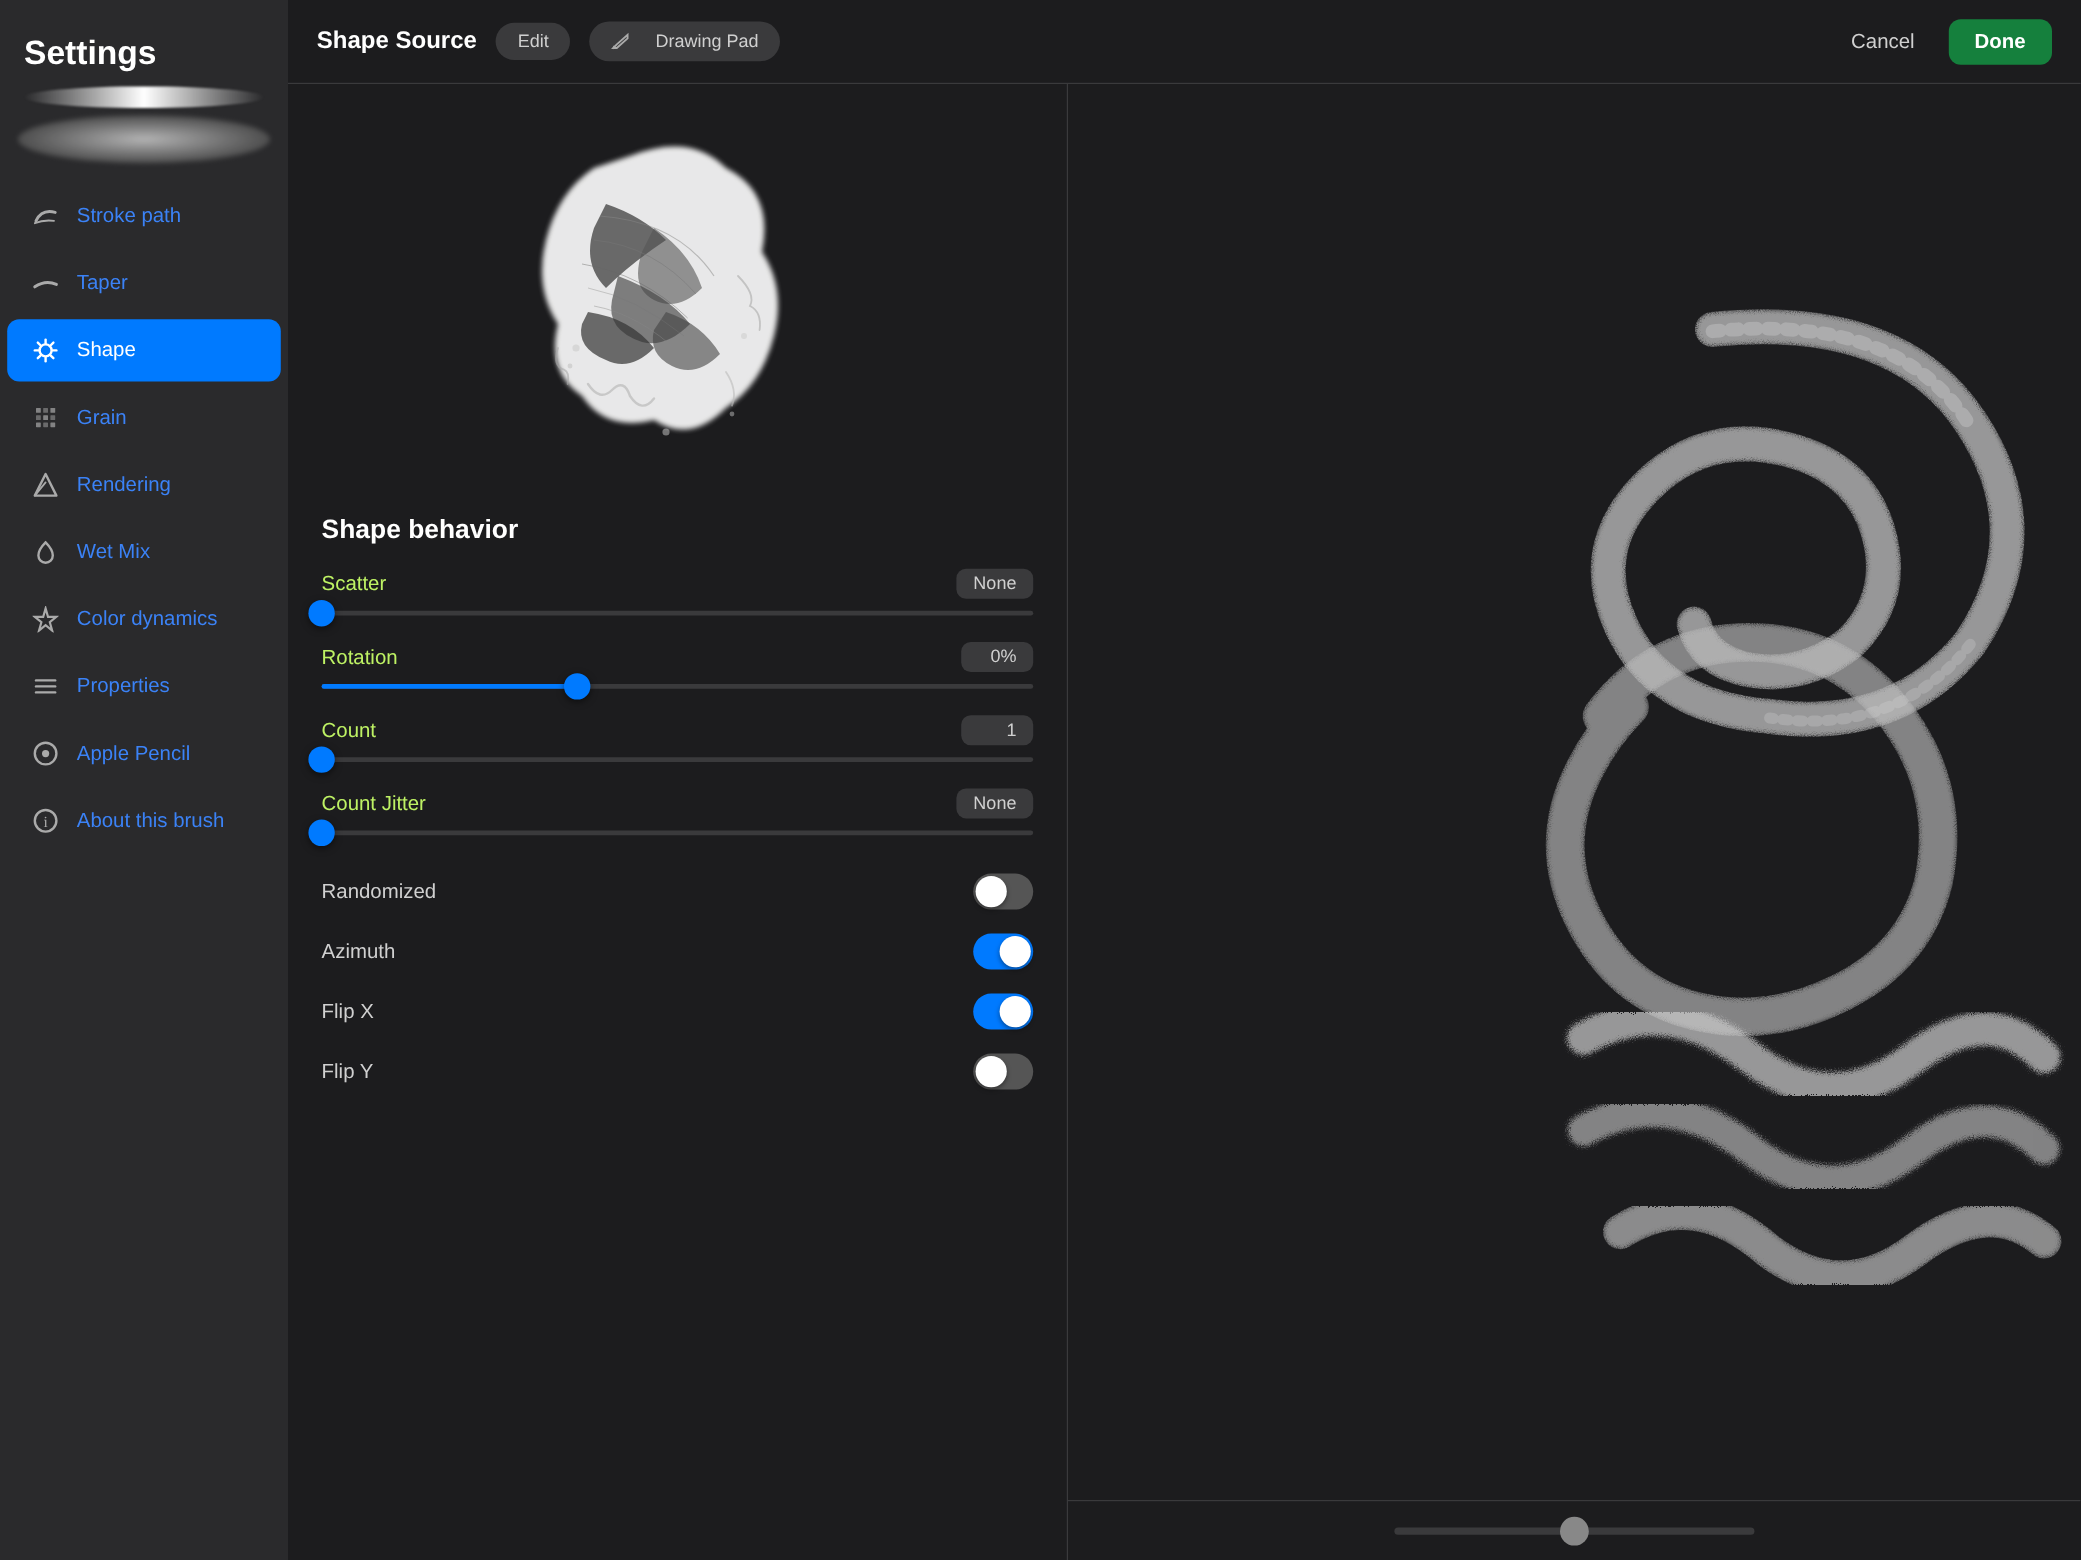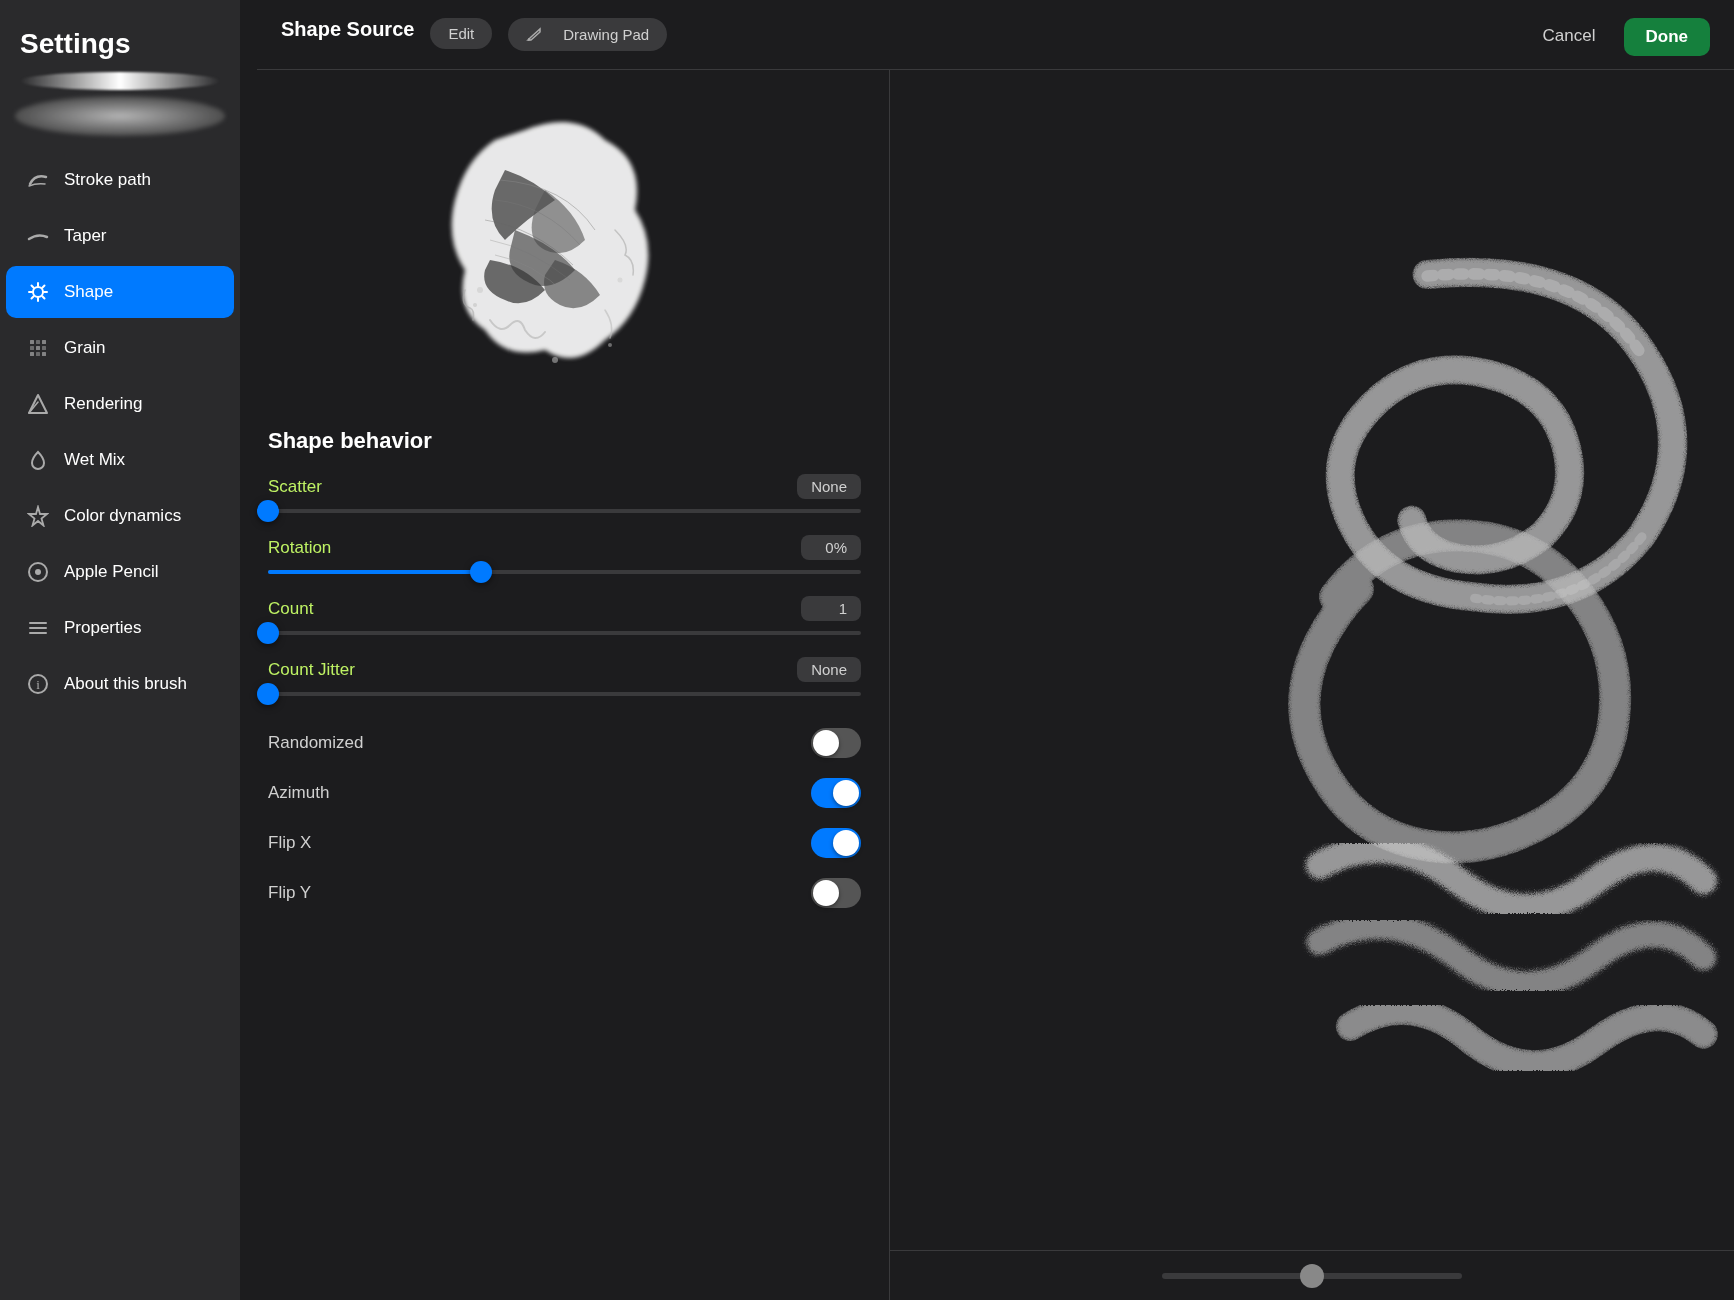--- a/index.html
+++ b/index.html
@@ -64,21 +64,21 @@
 
     .nav-item {
       display: flex;
       align-items: center;
       gap: 14px;
       padding: 14px 20px;
       cursor: pointer;
       border-radius: 10px;
       margin: 2px 6px;
       font-size: 17px;
-      color: #ffffff;
+      color: #3b82f6;
       position: relative;
     }
 
     .nav-item.active {
       background: #007aff;
       color: #fff;
     }
 
     .nav-icon {
       width: 24px;
@@ -94,26 +94,25 @@
     #main {
       flex: 1;
       display: flex;
       flex-direction: column;
       height: 100%;
     }
 
     
     #header {
       display: flex;
-      align-items: flex-start;
+      align-items: center;
       padding: 18px 24px;
       gap: 16px;
       border-bottom: 1px solid #3a3a3c;
       height: 70px;
-      margin-left: 17px;
     }
 
     #shape-source-title {
       font-size: 20px;
       font-weight: 600;
       color: #fff;
       flex: 0 0 auto;
     }
 
     #edit-btn {
@@ -449,36 +448,36 @@
           <path d="M11 2 L13 9 L20 9 L14.5 13.5 L16.5 20.5 L11 16 L5.5 20.5 L7.5 13.5 L2 9 L9 9 Z" fill="none" stroke="#aaa" stroke-width="1.8"></path>
         </svg>
       </span>
       <span>Color dynamics</span>
     </div>
 
 
     <div class="nav-item">
       <span class="nav-icon">
         <svg width="22" height="22" viewBox="0 0 22 22" fill="none">
-          <circle cx="11" cy="11" r="9" fill="none" stroke="#aaa" stroke-width="2"></circle>
-          <circle cx="11" cy="11" r="3" fill="#aaa"></circle>
-        </svg>
-      </span>
-      <span>Apple Pencil</span>
-    </div>
-
-    <div class="nav-item">
-      <span class="nav-icon">
-        <svg width="22" height="22" viewBox="0 0 22 22" fill="none">
           <line x1="3" y1="6" x2="19" y2="6" stroke="#aaa" stroke-width="2" stroke-linecap="round"></line>
           <line x1="3" y1="11" x2="19" y2="11" stroke="#aaa" stroke-width="2" stroke-linecap="round"></line>
           <line x1="3" y1="16" x2="19" y2="16" stroke="#aaa" stroke-width="2" stroke-linecap="round"></line>
         </svg>
       </span>
       <span>Properties</span>
+    </div>
+
+    <div class="nav-item">
+      <span class="nav-icon">
+        <svg width="22" height="22" viewBox="0 0 22 22" fill="none">
+          <circle cx="11" cy="11" r="9" fill="none" stroke="#aaa" stroke-width="2"></circle>
+          <circle cx="11" cy="11" r="3" fill="#aaa"></circle>
+        </svg>
+      </span>
+      <span>Apple Pencil</span>
     </div>
 
     <div class="nav-item">
       <span class="nav-icon">
         <svg width="22" height="22" viewBox="0 0 22 22" fill="none">
           <circle cx="11" cy="11" r="9" fill="none" stroke="#aaa" stroke-width="2"></circle>
           <text x="11" y="16" text-anchor="middle" fill="#aaa" font-size="13" font-family="serif">i</text>
         </svg>
       </span>
       <span>About this brush</span>

